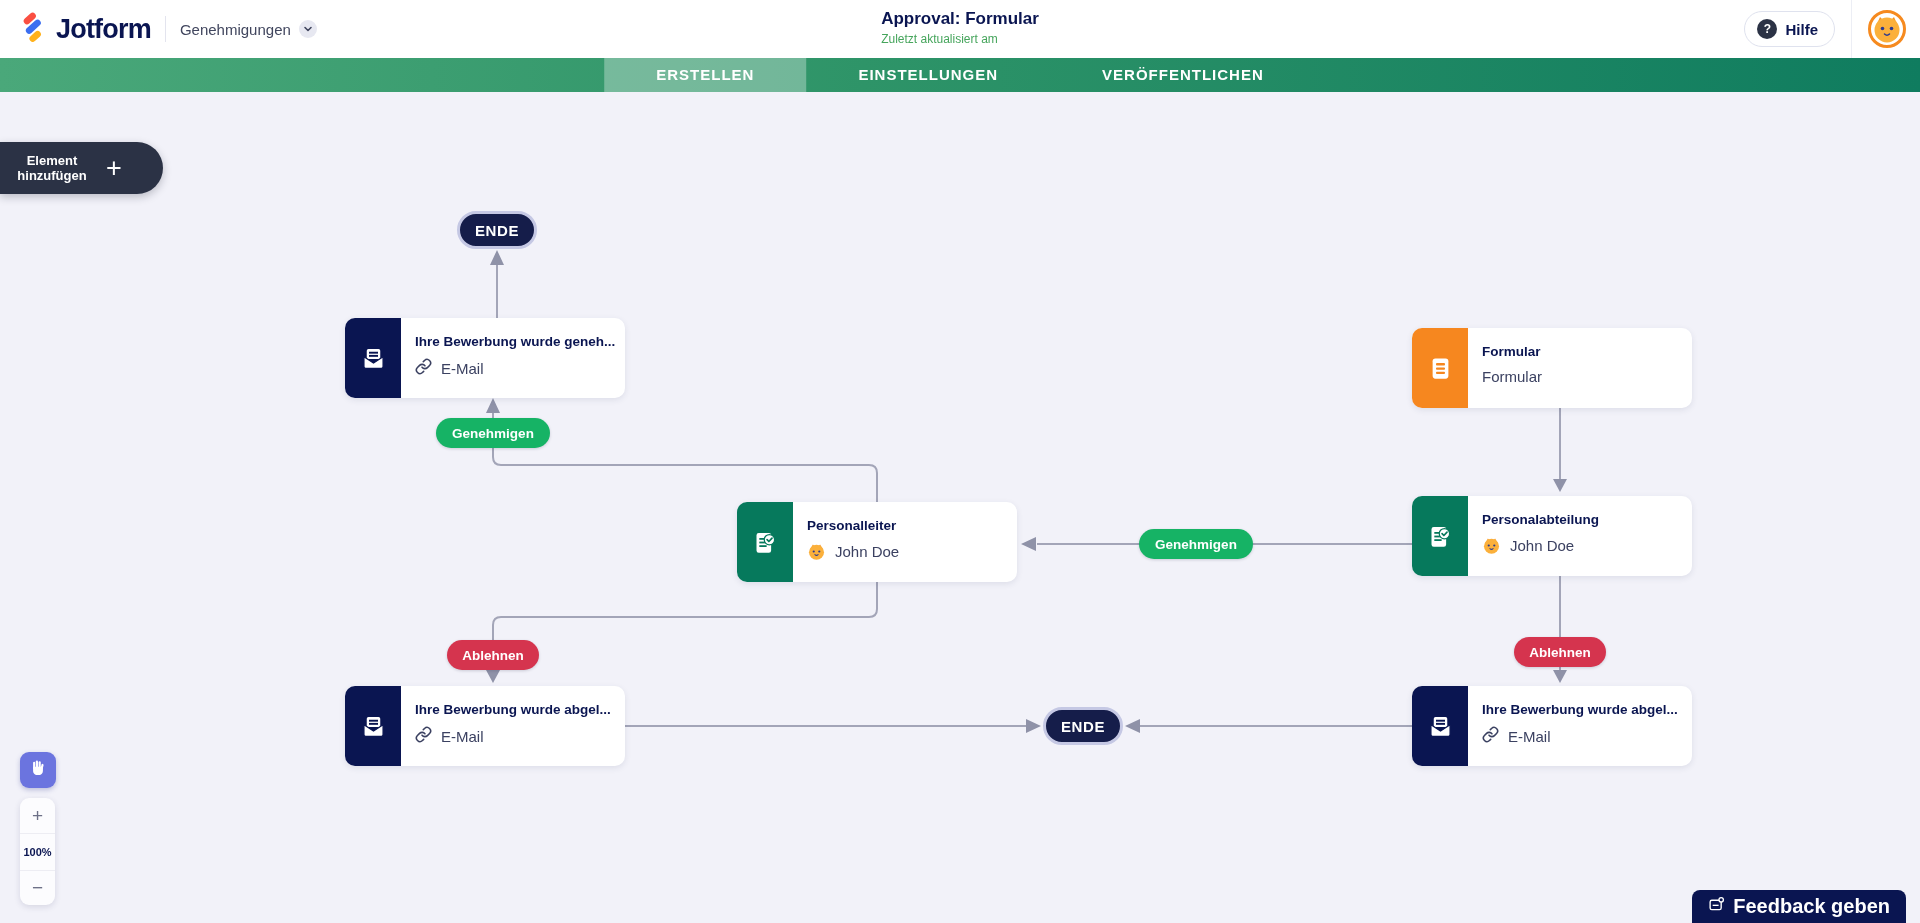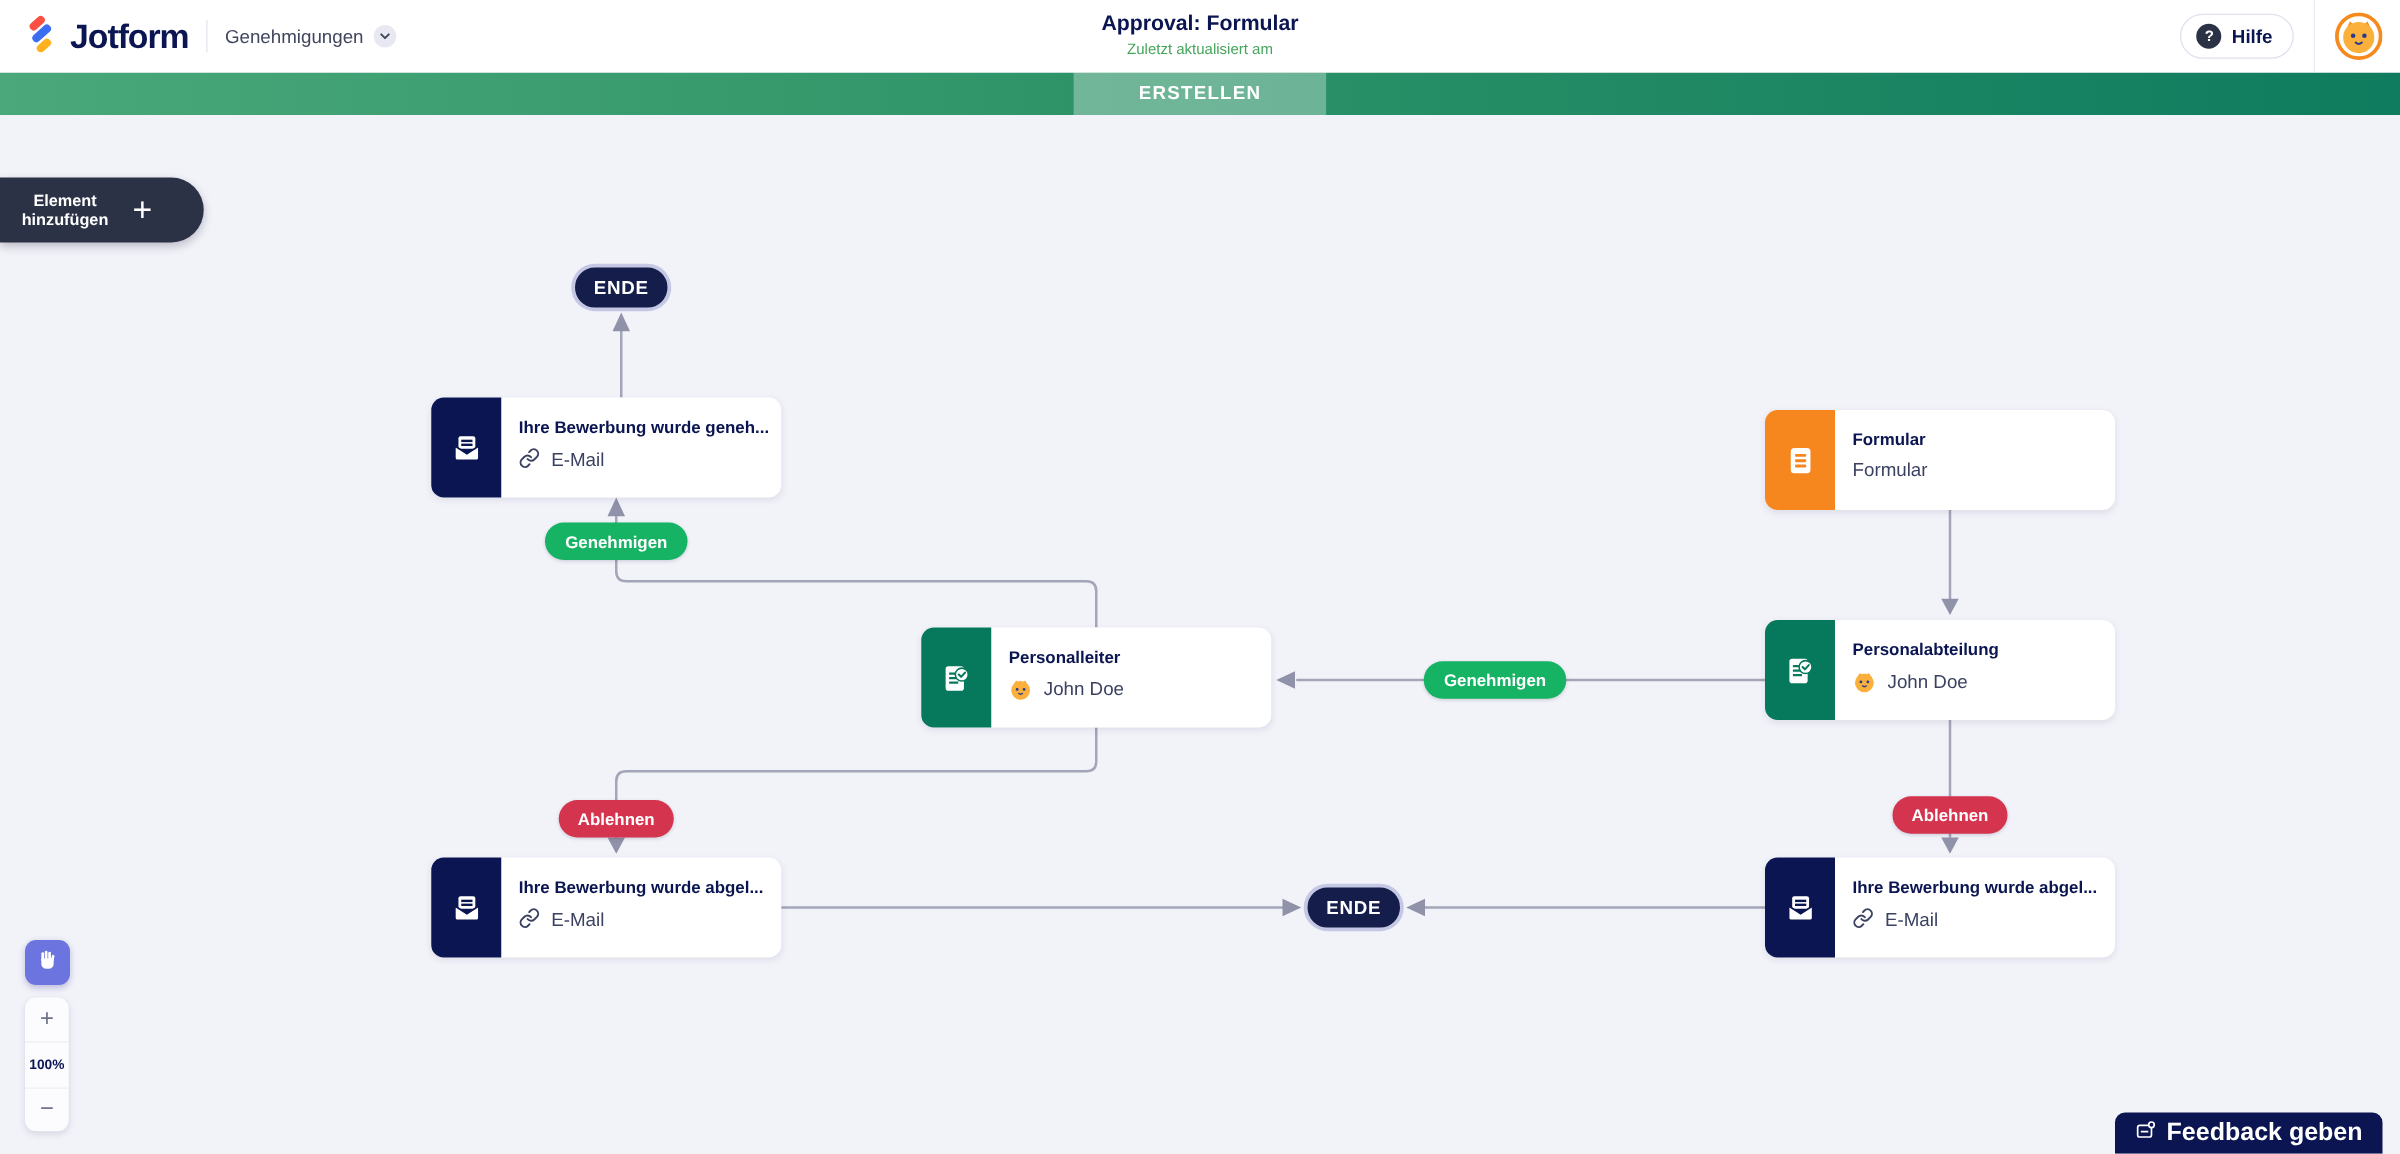--- a/index.html
+++ b/index.html
@@ -8,21 +8,21 @@
 
   
   .header { position:absolute; top:0; left:0; width:100%; height:58px; background:#ffffff; z-index:20; }
   .hdr-left { position:absolute; left:18px; top:0; height:58px; display:flex; align-items:center; gap:14px; }
   .logo { display:flex; align-items:center; gap:8px; cursor:pointer; }
   .logo-word { font-size:27px; font-weight:700; color:#0a1551; letter-spacing:-0.8px; }
   .hdr-divider { width:1px; height:26px; background:#e3e4ee; }
   .workspace { display:flex; align-items:center; gap:8px; cursor:pointer; }
   .workspace-label { font-size:15px; color:#41465e; }
   .chev-circle { width:18px; height:18px; border-radius:50%; background:#e7e8f1; display:flex; align-items:center; justify-content:center; }
-  .hdr-center { position:absolute; left:50%; top:9px; transform:translateX(-50%); text-align:center; }
+  .hdr-center { position:absolute; left:50%; top:9px; transform:translateX(-50%); text-align:left; }
   .hdr-title { font-size:17px; font-weight:700; color:#0a1551; }
   .hdr-sub { font-size:12px; color:#46a55c; margin-top:3px; }
   .hdr-right { position:absolute; right:14px; top:0; height:58px; display:flex; align-items:center; gap:16px; }
   .help-pill { display:flex; align-items:center; gap:8px; border:1px solid #dfe2ee; border-radius:19px; padding:7px 16px 7px 12px; cursor:pointer; background:#fff; }
   .help-q { width:20px; height:20px; border-radius:50%; background:#2b3245; color:#fff; font-size:12px; font-weight:700; display:flex; align-items:center; justify-content:center; }
   .help-label { font-size:15px; font-weight:700; color:#0a1551; }
   .hdr-vline { width:1px; height:58px; background:#eceef5; }
   .avatar { width:38px; height:38px; cursor:pointer; }
 
   
@@ -118,20 +118,22 @@
           <circle cx="23.5" cy="18.5" r="1.8" fill="#2b3a8f"></circle>
           <path d="M16.5 24c1.6 1.5 3.4 1.5 5 0" stroke="#2b3a8f" stroke-width="1.5" fill="none" stroke-linecap="round"></path>
         </svg>
       </span>
     </div>
   </div>
 
   <div class="toolbar">
     <div class="tb-tabs">
       <div class="tb-tab active">ERSTELLEN</div>
+      <div class="tb-tab">EINSTELLUNGEN</div>
+      <div class="tb-tab">VERÖFFENTLICHEN</div>
     </div>
   </div>
 
   <div class="canvas">
 
     <svg class="connectors" width="1920" height="831">
       <g fill="none" stroke="#a3a5b8" stroke-width="2">
 
         <path d="M497,226 V172"></path>
 

